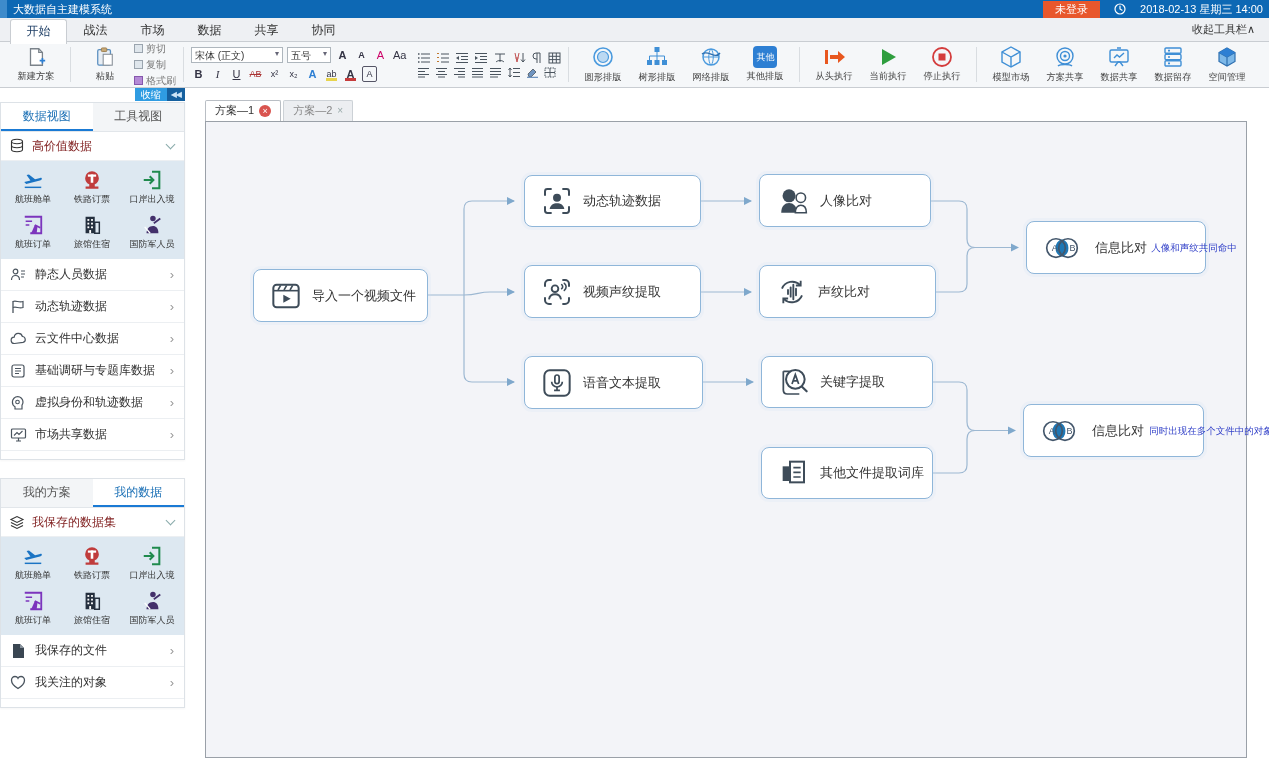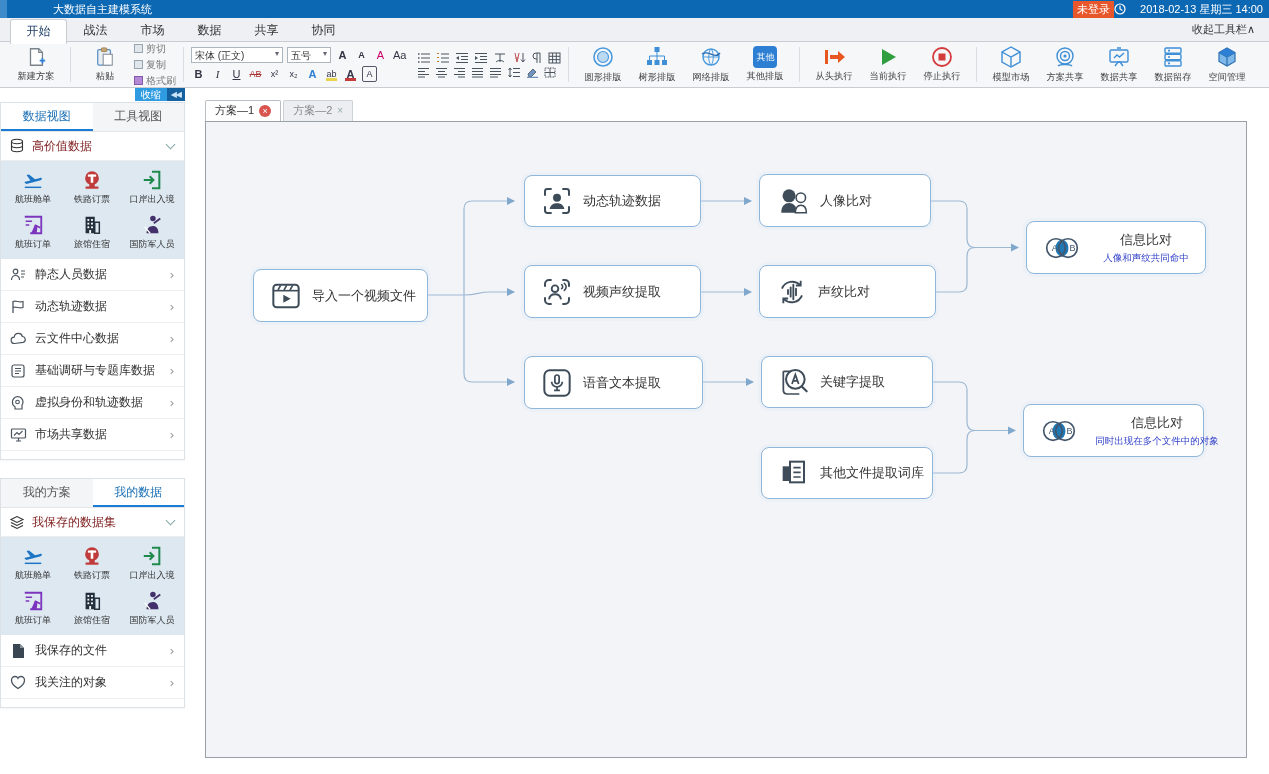--- a/index.html
+++ b/index.html
@@ -2,23 +2,23 @@
 <html><head>
 <meta charset="utf-8">
 <style>
   * { margin:0; padding:0; box-sizing:border-box; }
   html,body { width:1269px; height:774px; background:#fff; font-family:"Liberation Sans","DejaVu Sans",sans-serif; overflow:hidden; }
   .app { width:1269px; height:774px; position:relative; background:#fff; }
 
   
   .titlebar { height:18px; background:#0d68b4; display:flex; align-items:center; color:#fff; font-size:11px; padding:0 6px 0 0; }
   .titlebar .appmark { width:7px; height:18px; background:#3e8bcb; margin-right:6px; }
-  .titlebar .t-title { flex:0 0 auto;margin-left:40px; }
+  .titlebar .t-title { flex:0 0 auto; }
   .titlebar .t-spacer { flex:1; }
-  .login-badge { background:#e8572c; color:#fff; padding:1px 4px; font-size:11px; cursor:pointer; }
+  .login-badge { background:#e8572c; color:#fff; padding:1px 12px; font-size:11px; margin-right:14px; cursor:pointer; }
   .clock-wrap { display:flex; align-items:center; gap:14px; }
   .clock-wrap svg { display:block; }
 
   
   .menubar { height:24px; background:#eef0f3; border-bottom:1px solid #c9cdd2; display:flex; align-items:flex-start; padding:0 10px; position:relative; }
   .menu-tab { width:57px; text-align:center; font-size:12px; color:#333; padding:3px 0 4px; border:1px solid transparent; border-bottom:none; border-radius:3px 3px 0 0; cursor:pointer; }
   .menu-tab.active { background:#fff; border-color:#c9cdd2; color:#1f3f66; position:relative; top:1px; }
   .collapse-toolbar { position:absolute; right:14px; bottom:4px; font-size:11px; color:#333; cursor:pointer; }
 
   
@@ -83,21 +83,21 @@
   .doc-tab.active { background:#fff; color:#333; position:relative; z-index:2; }
   .doc-tab.inactive { background:#eceef1; color:#888; border-color:#ccd1d6; }
   .tab-close-red { width:12px; height:12px; border-radius:50%; background:#d9544f; color:#fff; font-size:9px; line-height:12px; text-align:center; cursor:pointer; }
   .tab-close-gray { color:#9aa; font-size:10px; cursor:pointer; }
   .canvas { position:relative; width:1042px; height:637px; border:1px solid #9aa0a8; background:#f3f4f8; z-index:1; }
   .canvas > svg.wires { position:absolute; left:0; top:0; }
 
   .node { position:absolute; background:#fff; border:1px solid #8fb6d9; border-radius:8px; display:flex; align-items:center; cursor:pointer; box-shadow:0 0 0 3px rgba(200,220,240,.15); }
   .node .nicon { margin:0 10px 0 16px; color:#3e4c59; display:flex; }
   .node .nlabel { font-size:13px; color:#333; white-space:nowrap; }
-  .node .ncol { display:flex; flex-direction:column; align-items:center; gap:2px; flex:1; padding-right:8px; }
+  .node .ncol { display:flex; flex-direction:row; align-items:center; gap:2px; flex:1; padding-right:8px; }
   .node .nsub { font-size:10px; color:#3240c8; white-space:nowrap; transform:scale(.95); }
   .n-import{left:47px;top:147px;width:175px;height:53px}
   .n-face-extract{left:318px;top:53px;width:177px;height:52px}
   .n-voice-extract{left:318px;top:143px;width:177px;height:53px}
   .n-speech-text{left:318px;top:234px;width:179px;height:53px}
   .n-face-compare{left:553px;top:52px;width:172px;height:53px}
   .n-voice-compare{left:553px;top:143px;width:177px;height:53px}
   .n-keyword{left:555px;top:234px;width:172px;height:52px}
   .n-other-lexicon{left:555px;top:325px;width:172px;height:52px}
   .n-info1{left:820px;top:99px;width:180px;height:53px}

